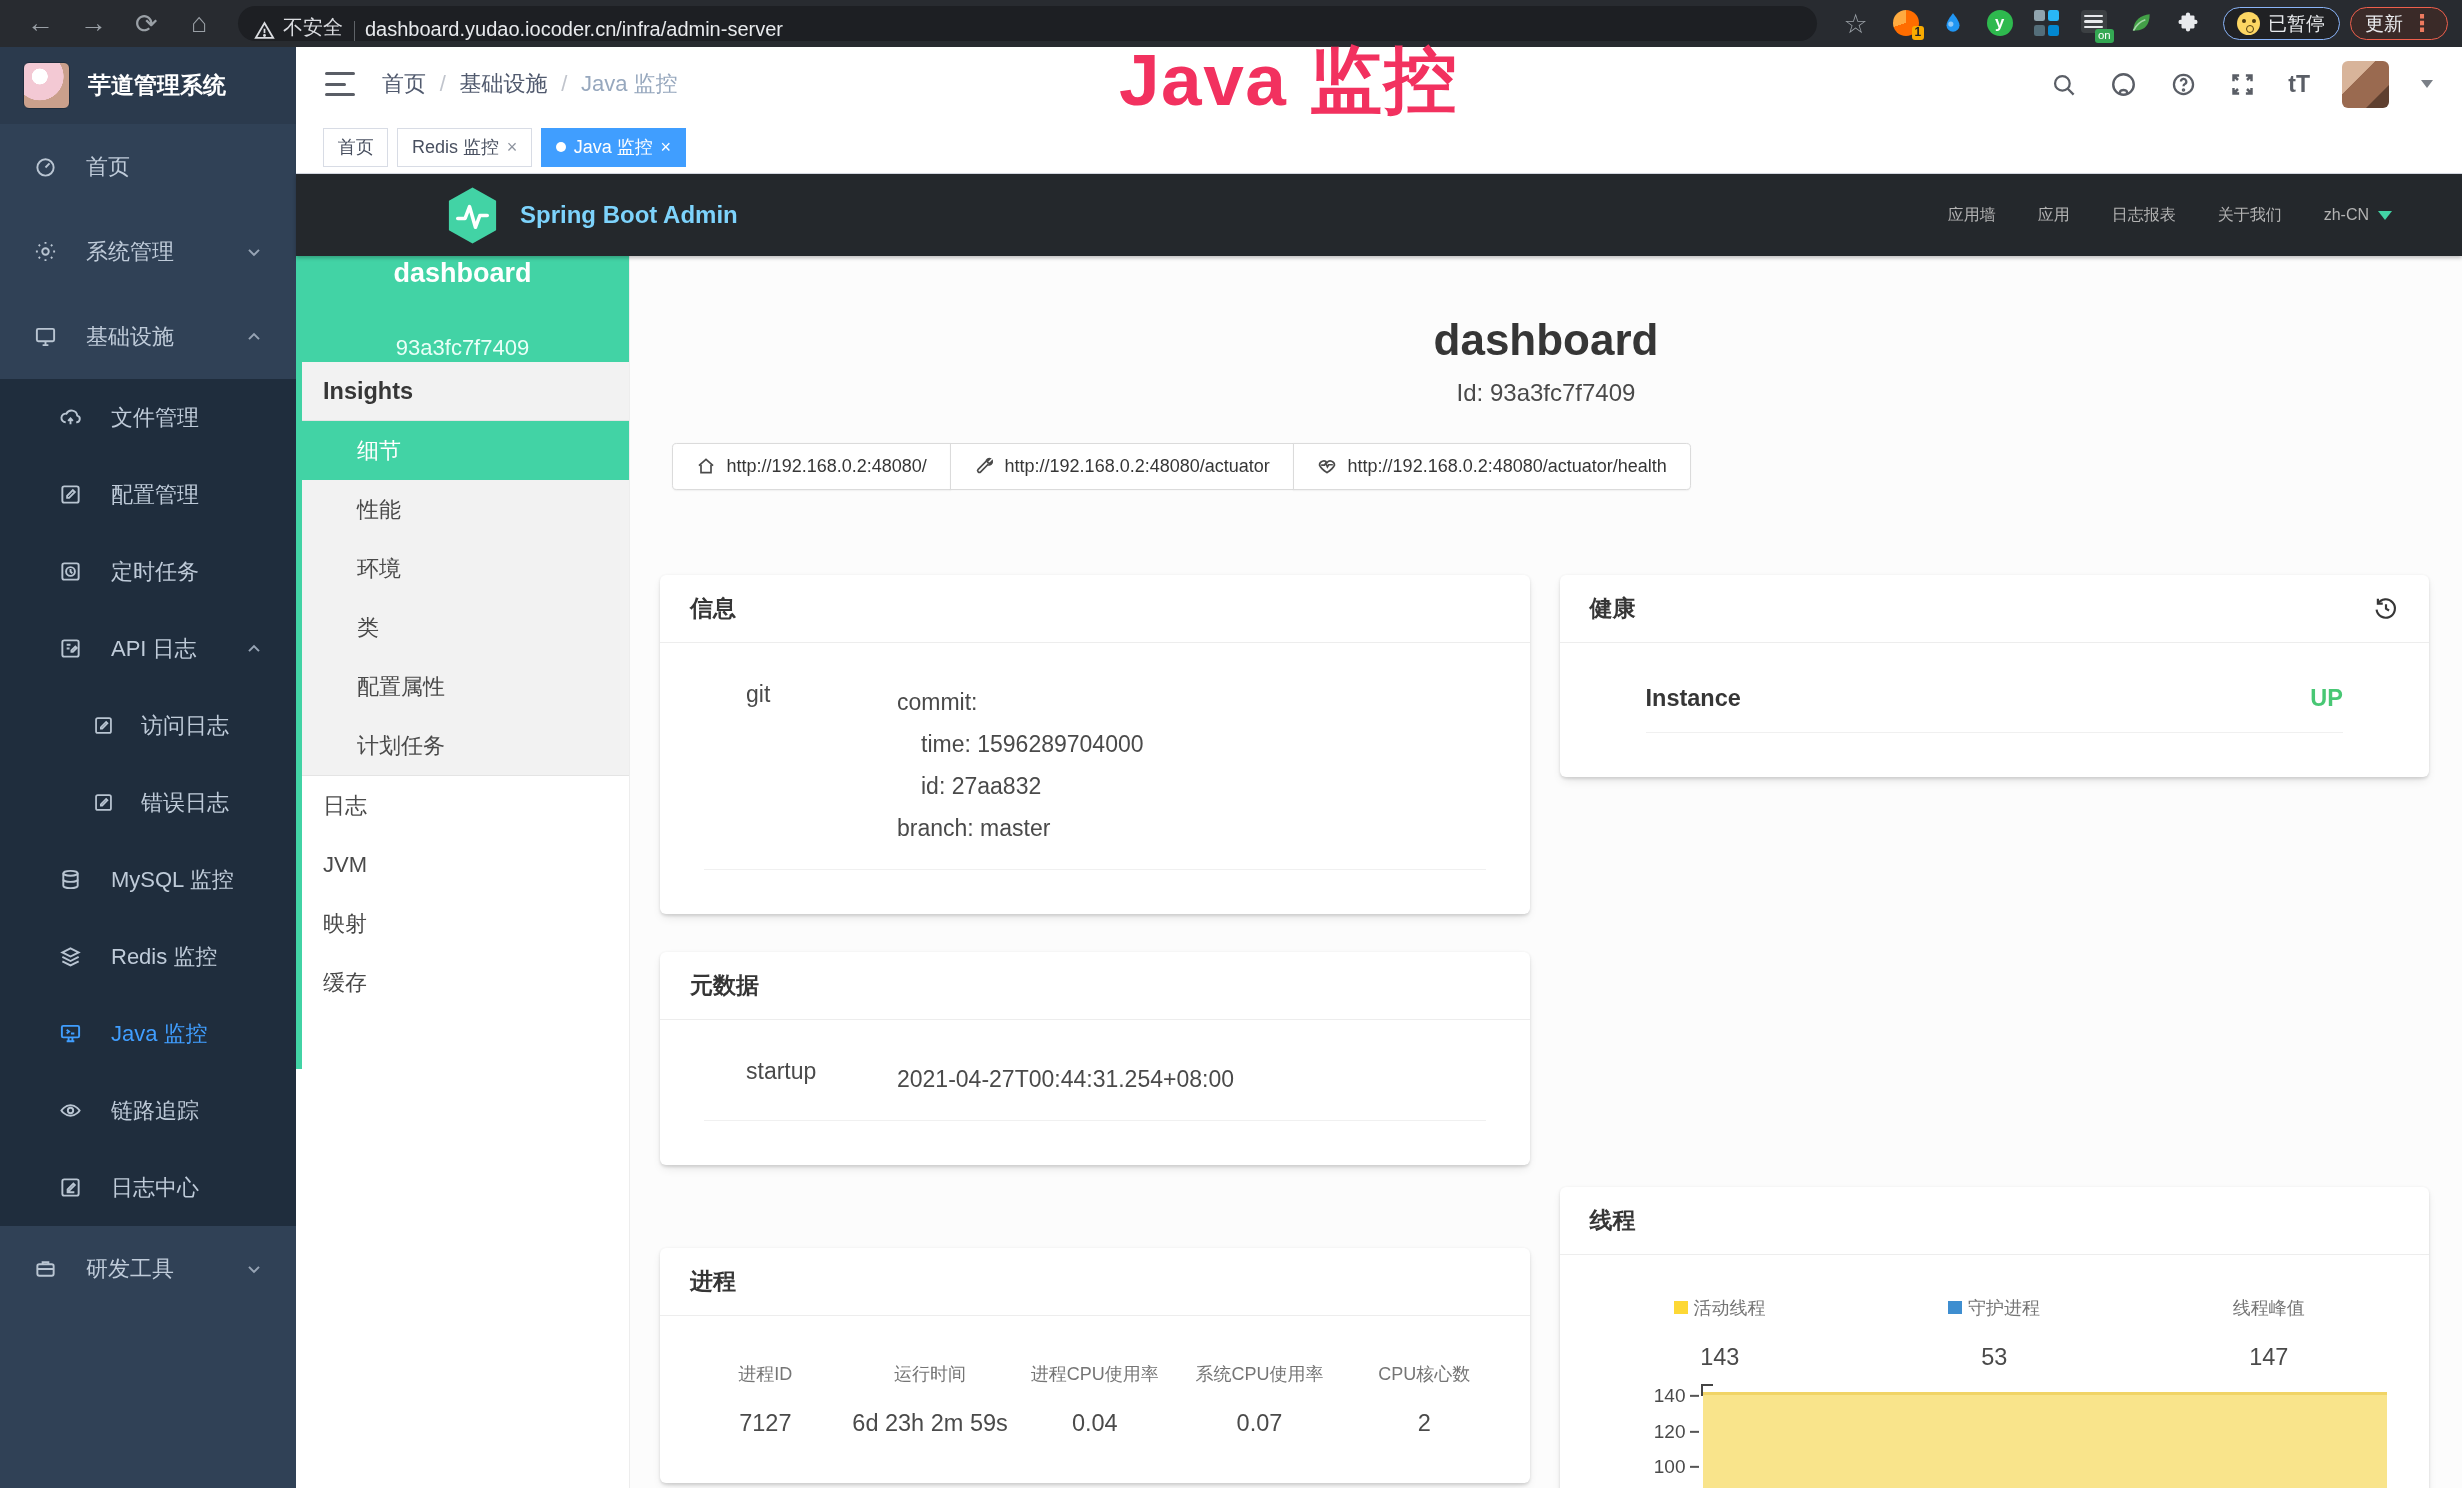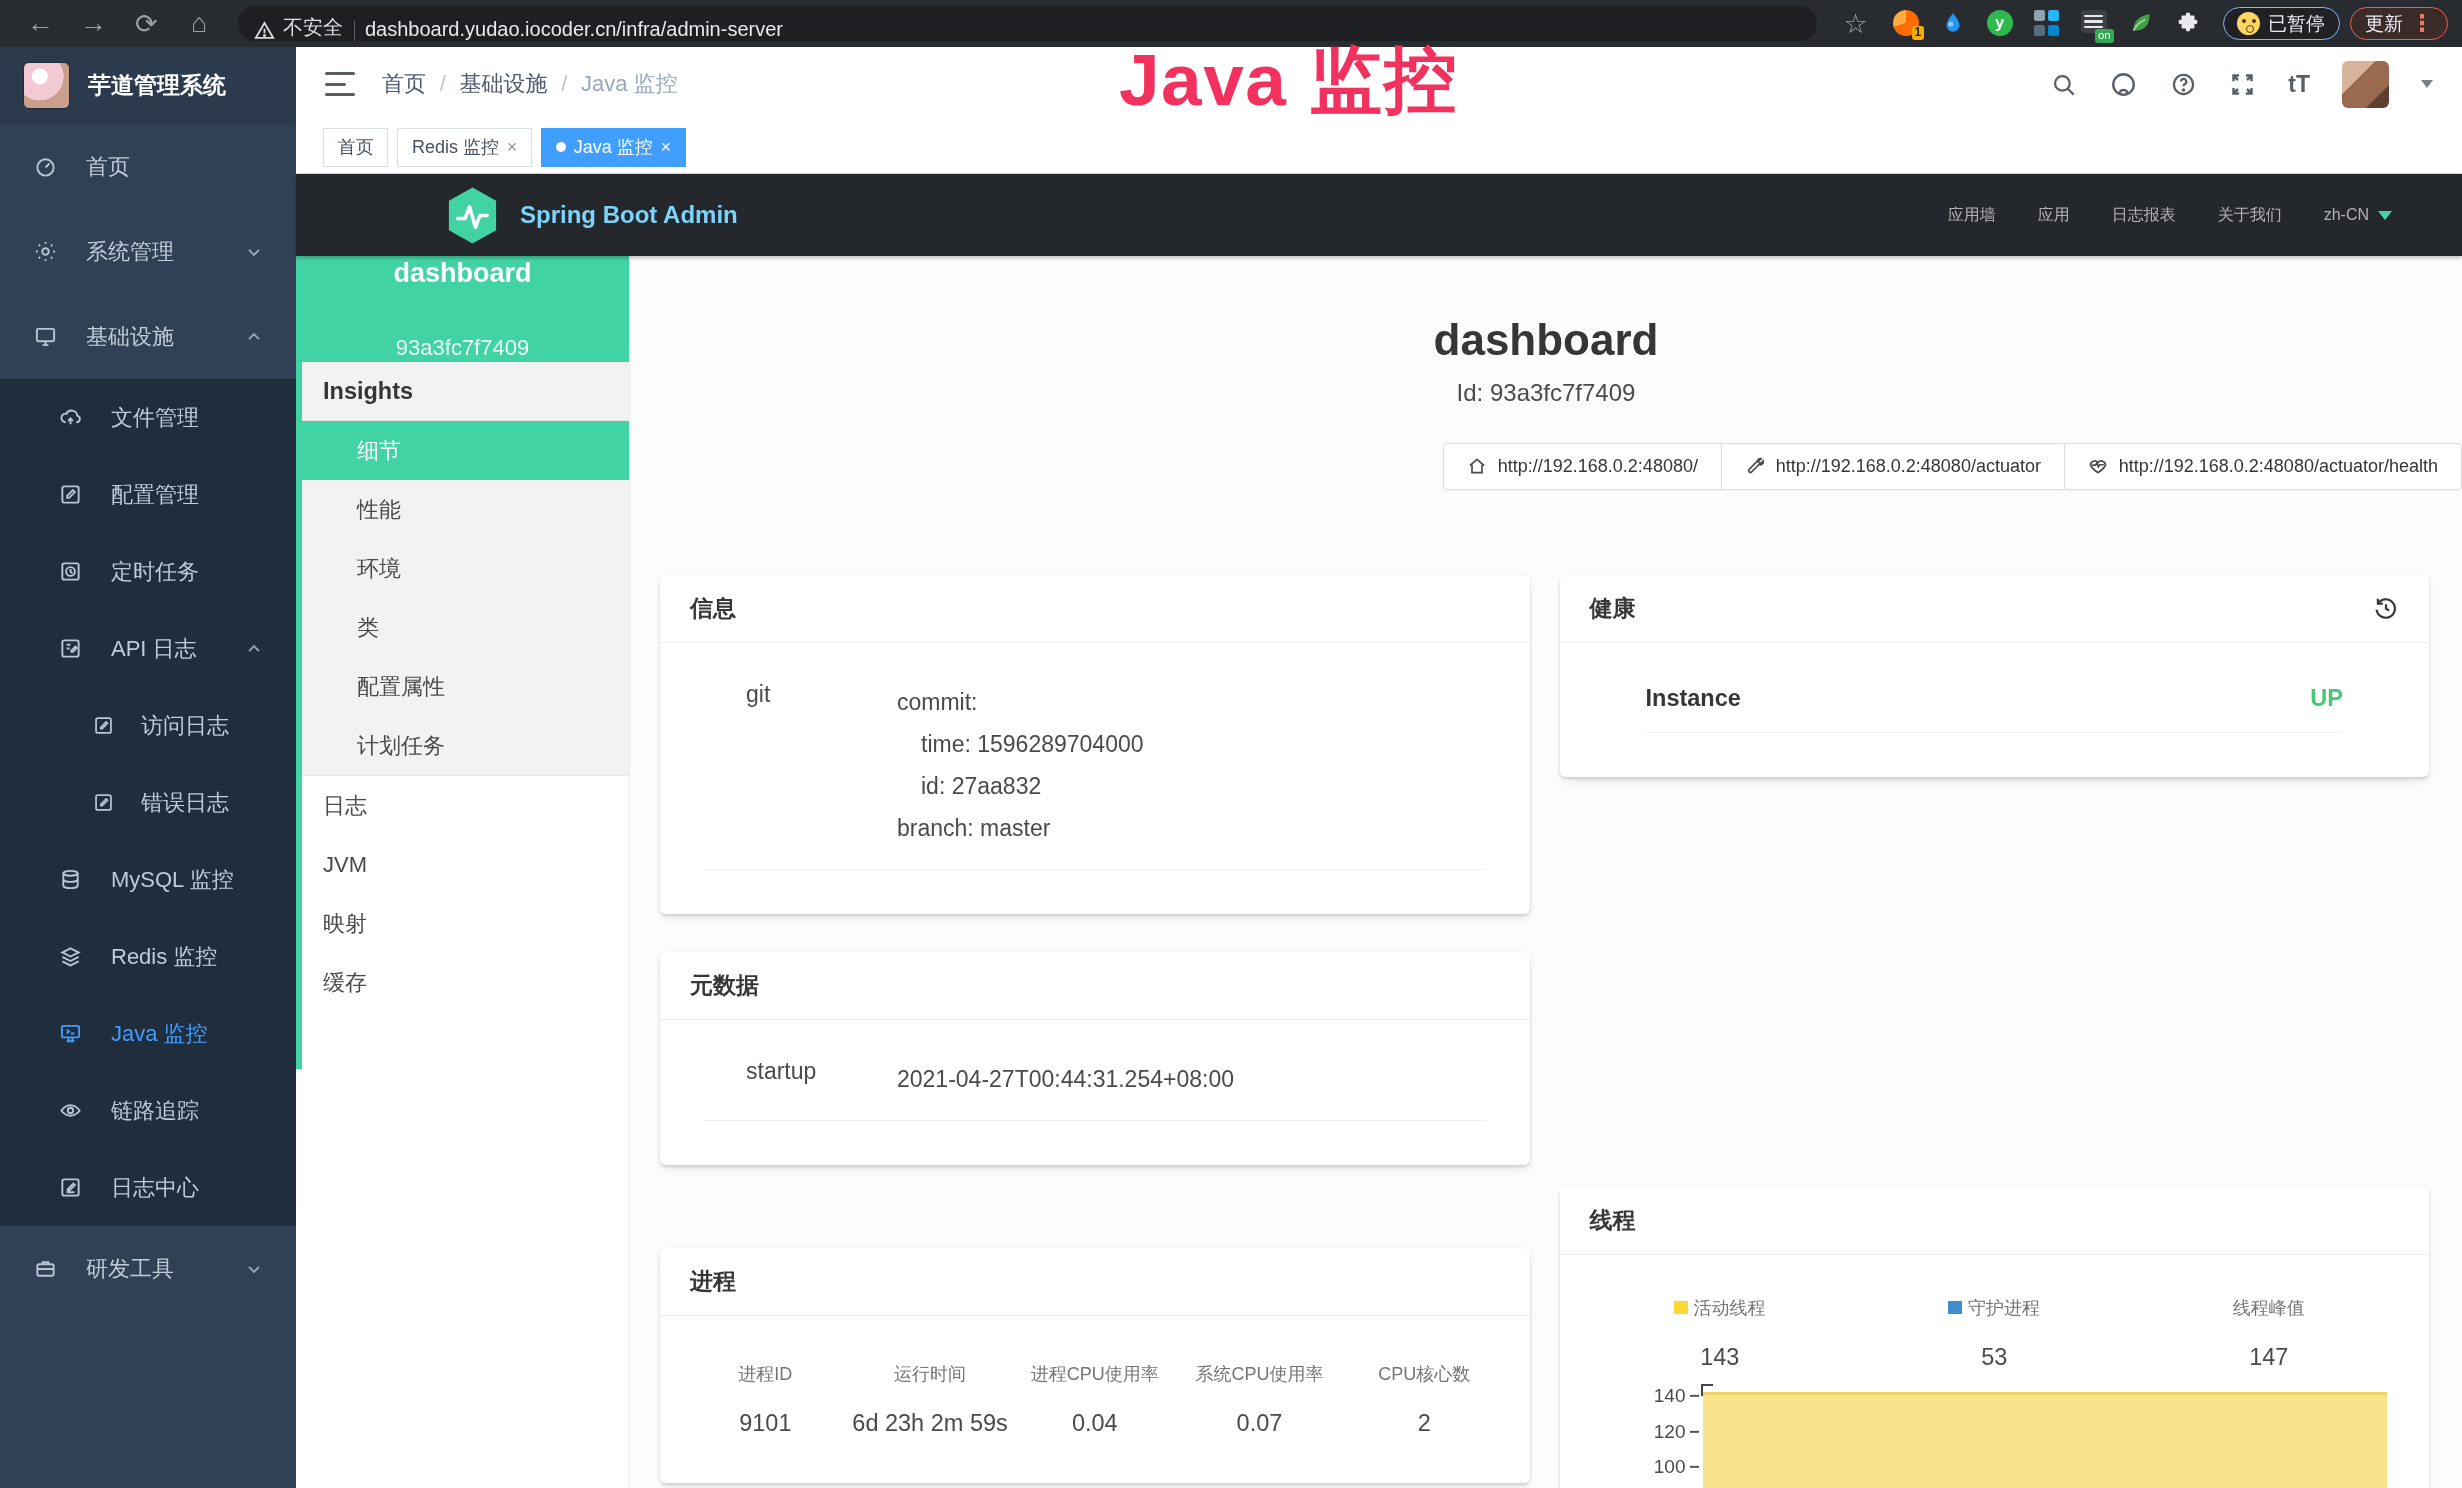--- a/index.html
+++ b/index.html
@@ -99,21 +99,21 @@
   .sec-head { height:59px; display:flex; align-items:center; padding-left:27px; font-size:23.5px; font-weight:bold; color:#363636; border-bottom:0.8px solid #e4e4e4; }
   .sba-item { height:59px; display:flex; align-items:center; font-size:22px; color:#4a4a4a; cursor:pointer; }
   .insights-block .sba-item { padding-left:61px; }
   .sba-item.active { background:#42d3a5; color:#fff; }
   .plain-items .sba-item { padding-left:27px; }
 
   
   #sba-content { flex:1 1 auto; background:#fcfcfc; overflow:hidden; position:relative; }
   .page-title { margin-top:59px; text-align:center; font-size:44px; font-weight:600; color:#363636; }
   .page-sub { margin-top:13.7px; text-align:center; font-size:24px; color:#4a4a4a; }
-  .linkbar { margin-top:36px; display:flex; justify-content:flex-end; }
+  .linkbar { margin-top:36px; display:flex; justify-content:flex-start;margin-left:42px; }
   .linkbtn { display:flex; align-items:center; gap:10.6px; height:47px; padding:0 23px; background:#fff; border:0.8px solid #dbdbdb; color:#363636; font-size:18px; cursor:pointer; margin-left:-0.8px; box-shadow:0 0.8px 1.5px rgba(0,0,0,.05); }
   .linkbtn:first-child { border-radius:4.6px 0 0 4.6px; margin-left:0; }
   .linkbtn:last-child { border-radius:0 4.6px 4.6px 0; }
 
   .cards { display:flex; gap:30px; padding:0 33px 0 30px; margin-top:85px; align-items:flex-start; }
   .col { display:flex; flex-direction:column; flex:1 1 0; min-width:0; }
   .card { background:#fff; border-radius:6px; box-shadow:0 1.5px 3px rgba(10,10,10,.12), 0 4.6px 10.6px -3px rgba(10,10,10,.12); }
   .card-header { height:68px; display:flex; align-items:center; padding:0 30px; border-bottom:1.5px solid #ededed; }
   .card-title { font-size:23px; font-weight:bold; color:#363636; }
   .card-hicon { margin-left:auto; color:#363636; cursor:pointer; }
@@ -561,21 +561,21 @@
               <div class="card-pad-bottom"></div>
             </div>
 
             <div class="card" style="margin-top:83px;">
               <div class="card-header">
                 <span class="card-title">进程</span>
               </div>
               <div class="stat-grid">
                 <div class="stat">
                   <div class="stat-h">进程ID</div>
-                  <div class="stat-v">9101</div>
+                  <div class="stat-v">7127</div>
                 </div>
                 <div class="stat">
                   <div class="stat-h">运行时间</div>
                   <div class="stat-v">6d 23h 2m 59s</div>
                 </div>
                 <div class="stat">
                   <div class="stat-h">进程CPU使用率</div>
                   <div class="stat-v">0.04</div>
                 </div>
                 <div class="stat">

